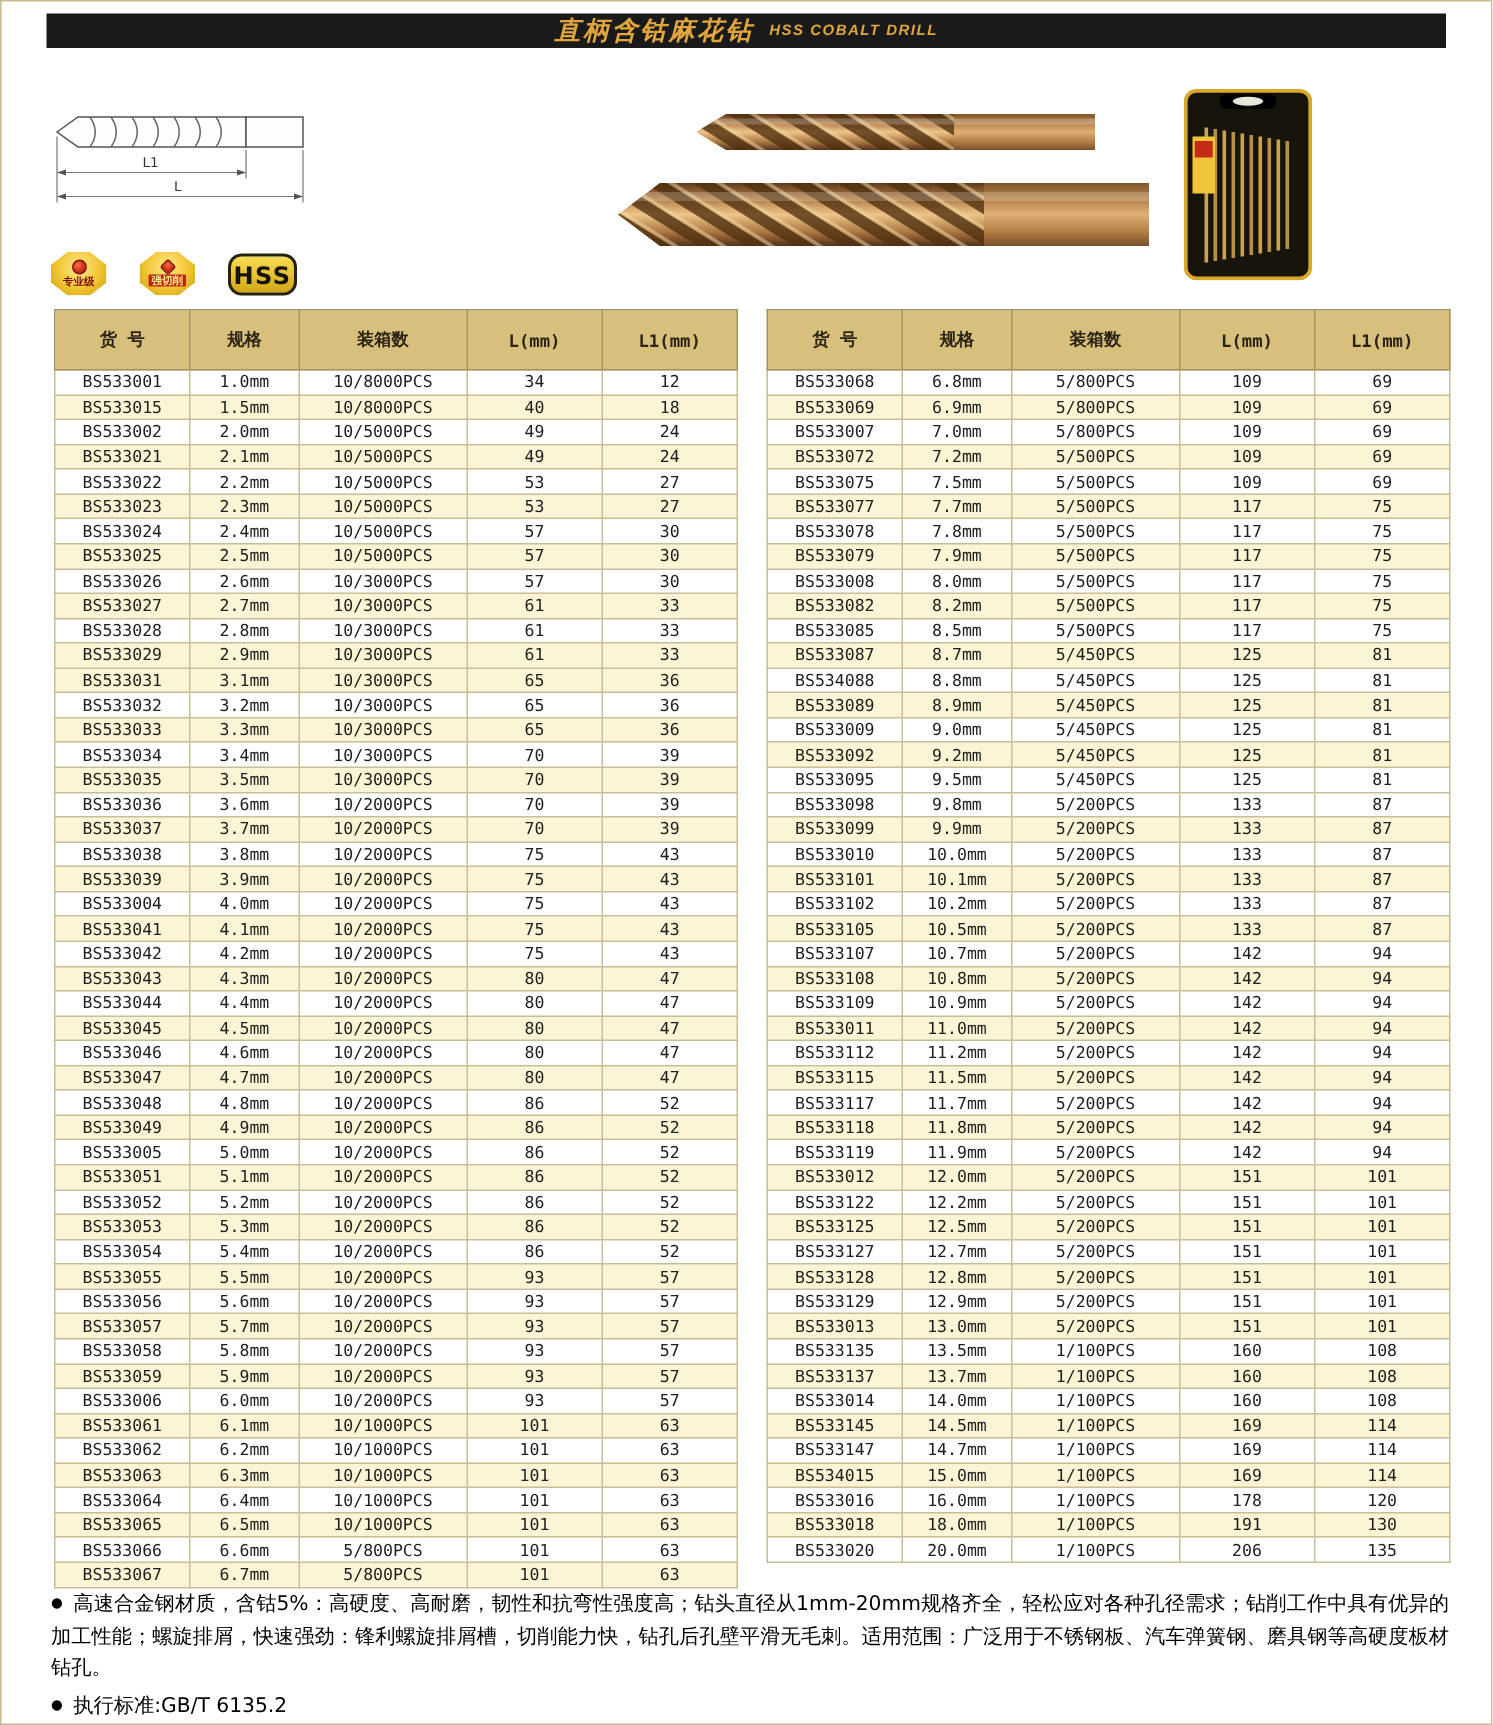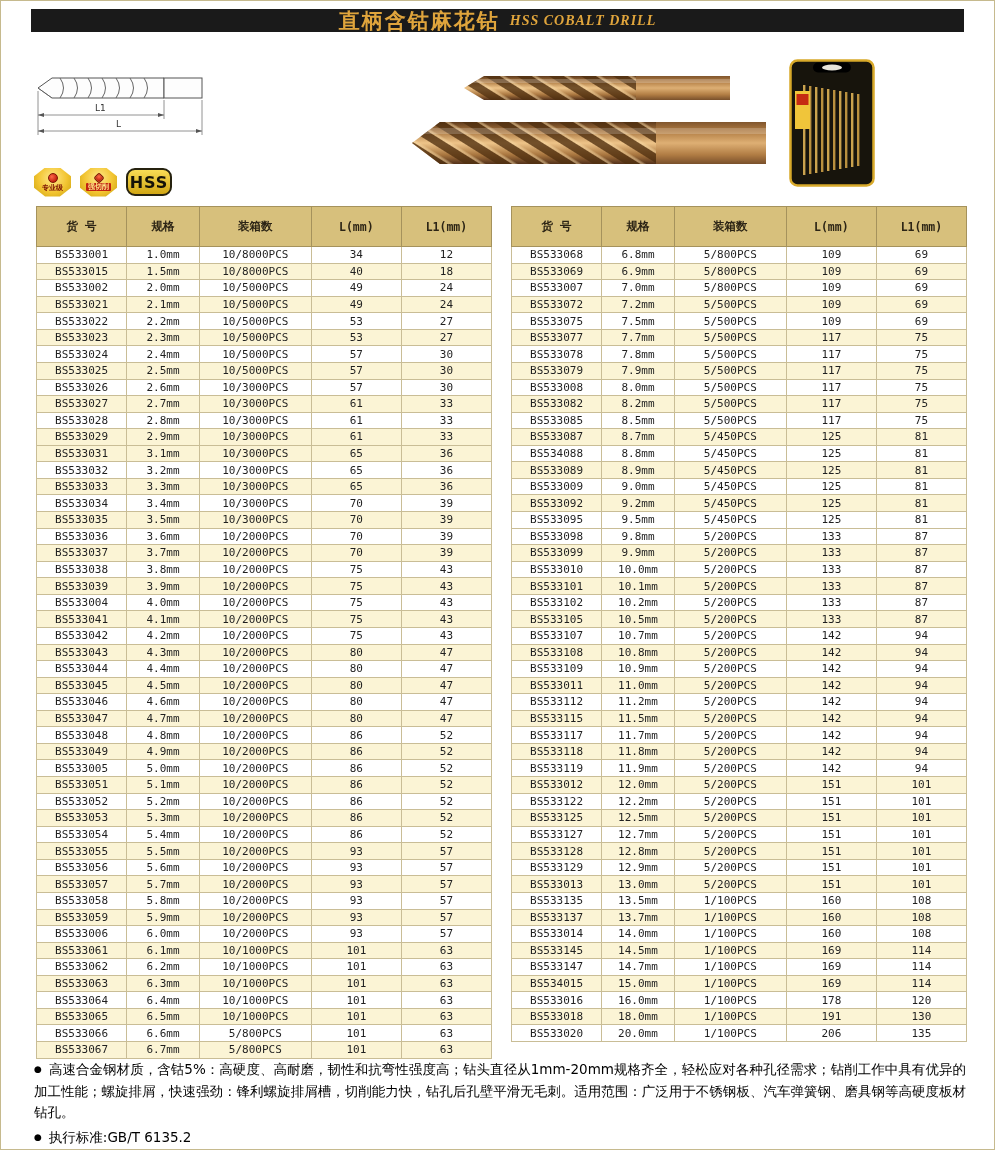--- a/index.html
+++ b/index.html
@@ -6,32 +6,32 @@
   html,body { background:#ffffff; }
   body { font-family:"DejaVu Sans","Liberation Sans",sans-serif; }
 
   .page { position:relative; width:995px; height:1150px; background:#fff;
           border:1px solid #c6ba8e; overflow:hidden; }
 
   
   .titlebar { position:absolute; left:30px; top:8px; width:933px; height:23px;
               background:var(--bar-bg,#1a1a1a); display:flex; align-items:center;
               justify-content:center; gap:10px; }
-  .title-zh { color:var(--title-gold,#e0a53c); font-size:21px; font-weight:bold; letter-spacing:2px; }
-  .title-en { color:var(--title-gold,#e0a53c); font-size:14px; font-weight:bold; font-style:italic;
-              font-family:Liberation Serif, serif; letter-spacing:1px; }
+  .title-zh { color:var(--title-gold,#e0a53c); font-size:17px; font-weight:bold; letter-spacing:2px;font-style:italic; }
+  .title-en { color:var(--title-gold,#e0a53c); font-size:10px; font-weight:bold; font-style:italic;
+              font-family:Liberation Sans, sans-serif; letter-spacing:1px; }
 
   
   .diagram  { position:absolute; left:33px;  top:68px; }
   .photos   { position:absolute; left:405px; top:66px; }
   .package  { position:absolute; left:788px; top:58px; }
 
   
   .badges { position:absolute; left:33px; top:166px; height:30px;
-            display:flex; align-items:center; gap:9px; }
+            display:flex; align-items:flex-end; gap:22px; }
   .badge-oct { width:37px; height:29px;
                background:radial-gradient(circle at 50% 35%, #ffe98a, var(--badge-gold,#f2c431) 55%, #c79f0d);
                clip-path:polygon(30% 0,70% 0,100% 30%,100% 70%,70% 100%,30% 100%,0 70%,0 30%);
                display:flex; flex-direction:column; align-items:center; justify-content:center; gap:1px; }
   .emblem { width:10px; height:10px; border-radius:50%;
             background:radial-gradient(circle at 35% 35%, #ff6a48, var(--badge-red,#c22310) 70%);
             border:1px solid #7d1402; }
   .emblem.square { border-radius:2px; transform:rotate(45deg); width:8px; height:8px; }
   .oct-label { font-size:7px; font-weight:bold; color:#7a1000; line-height:8px; white-space:nowrap; }
   .oct-label.band { background:var(--badge-red,#c22310); color:#ffe98a; padding:0 2px; border-radius:1px; }

